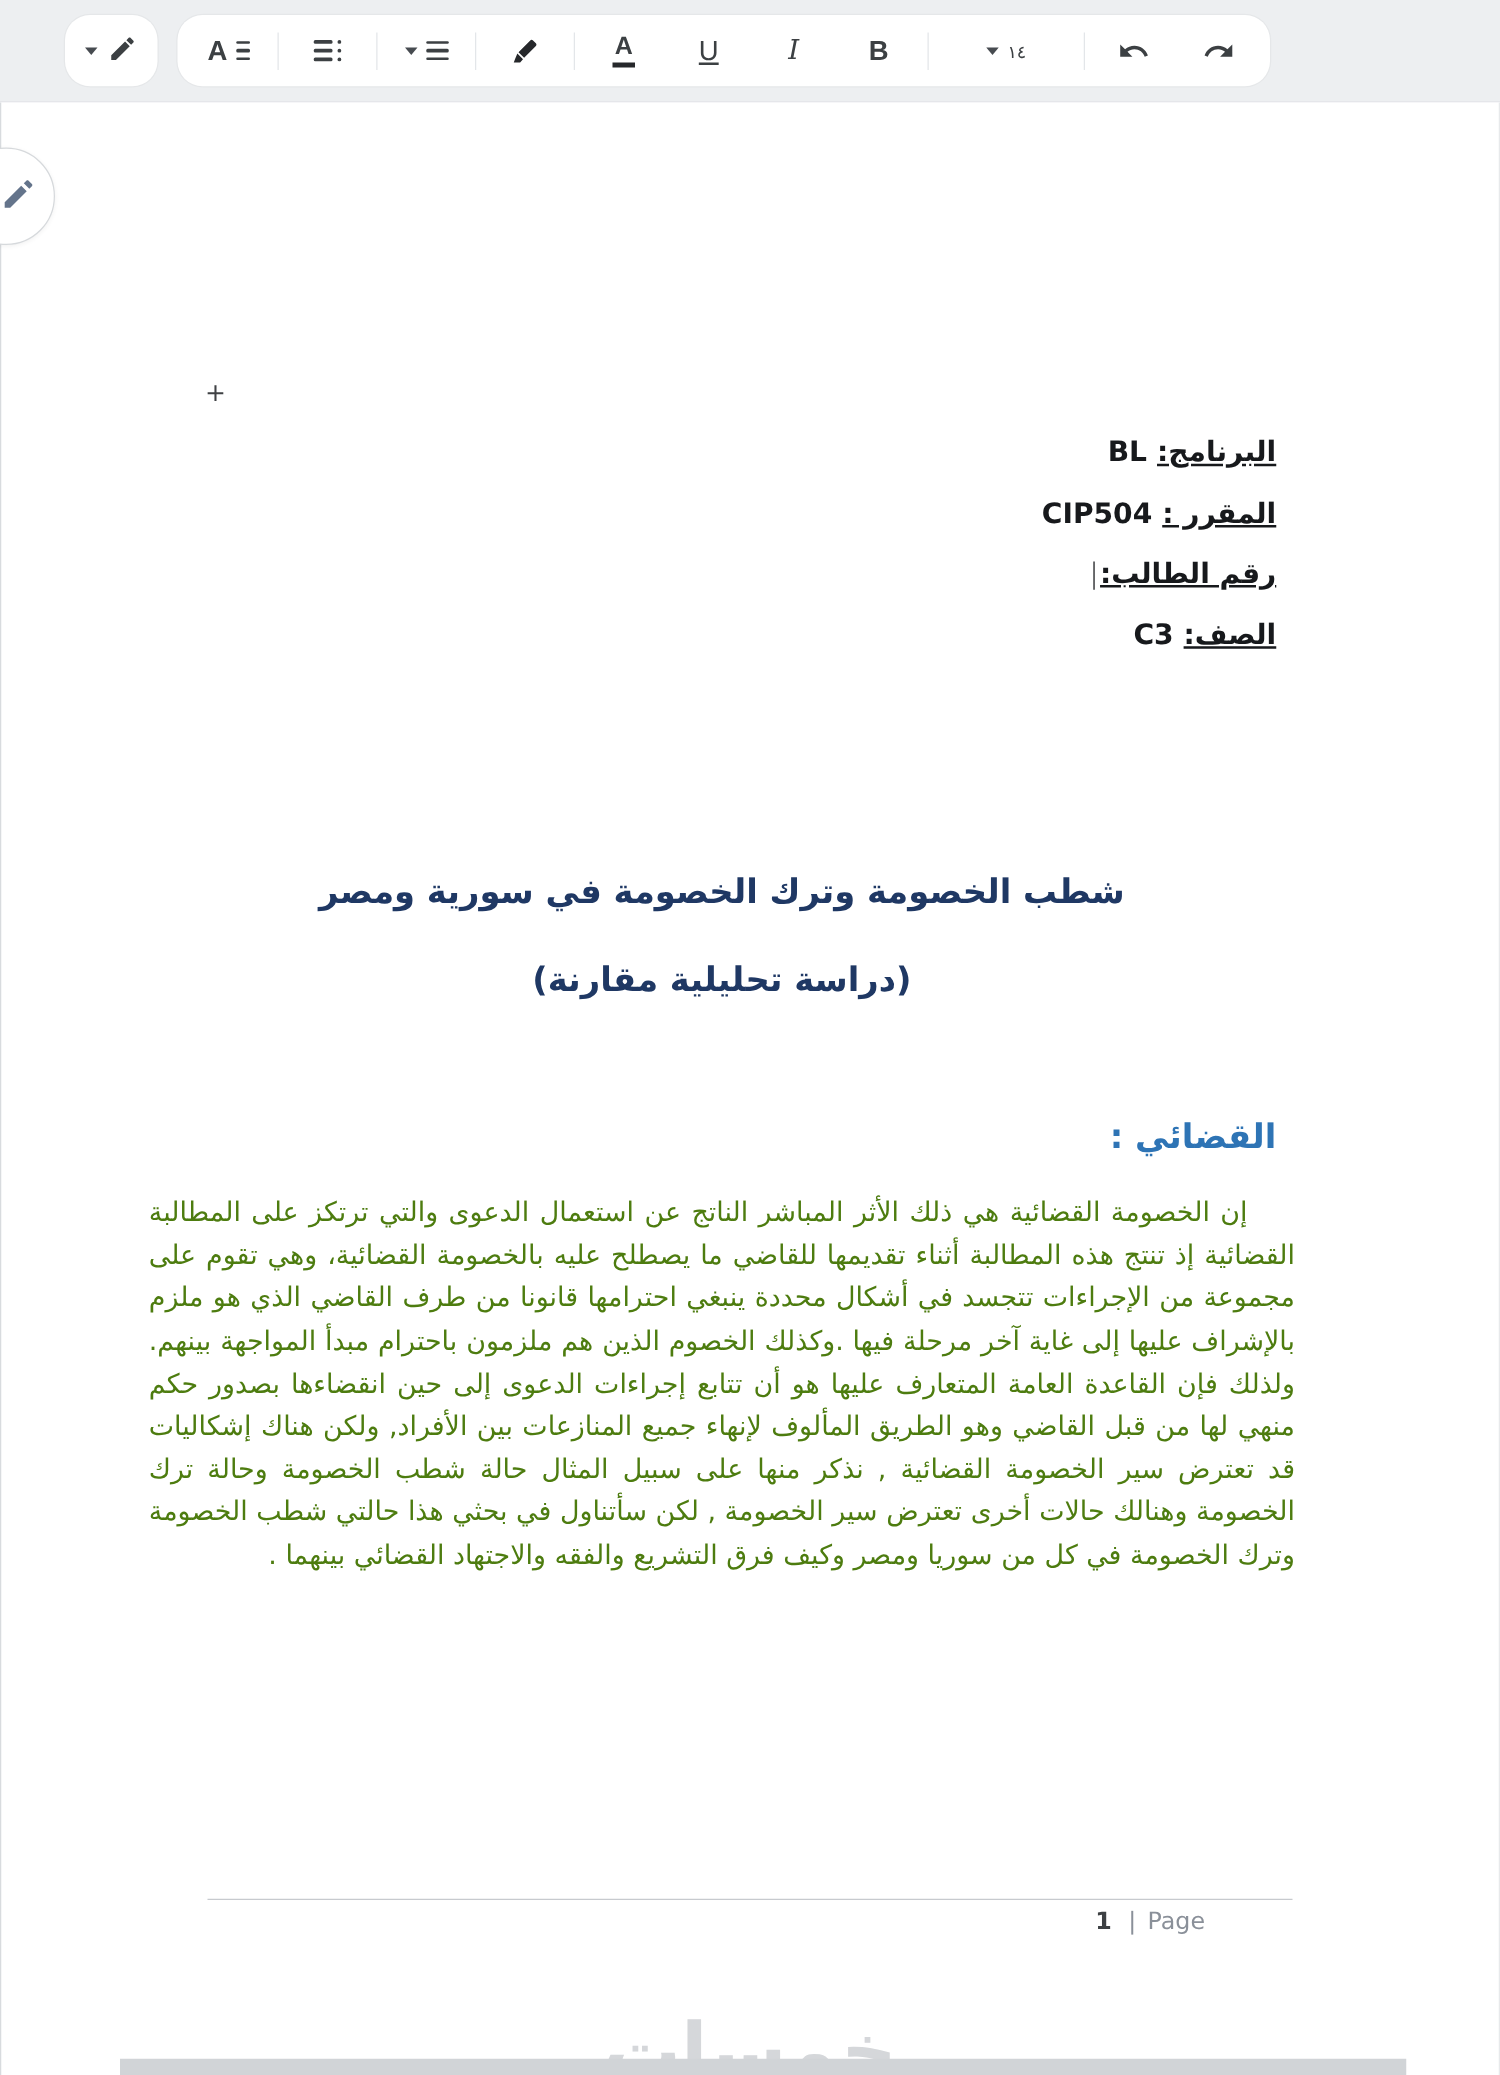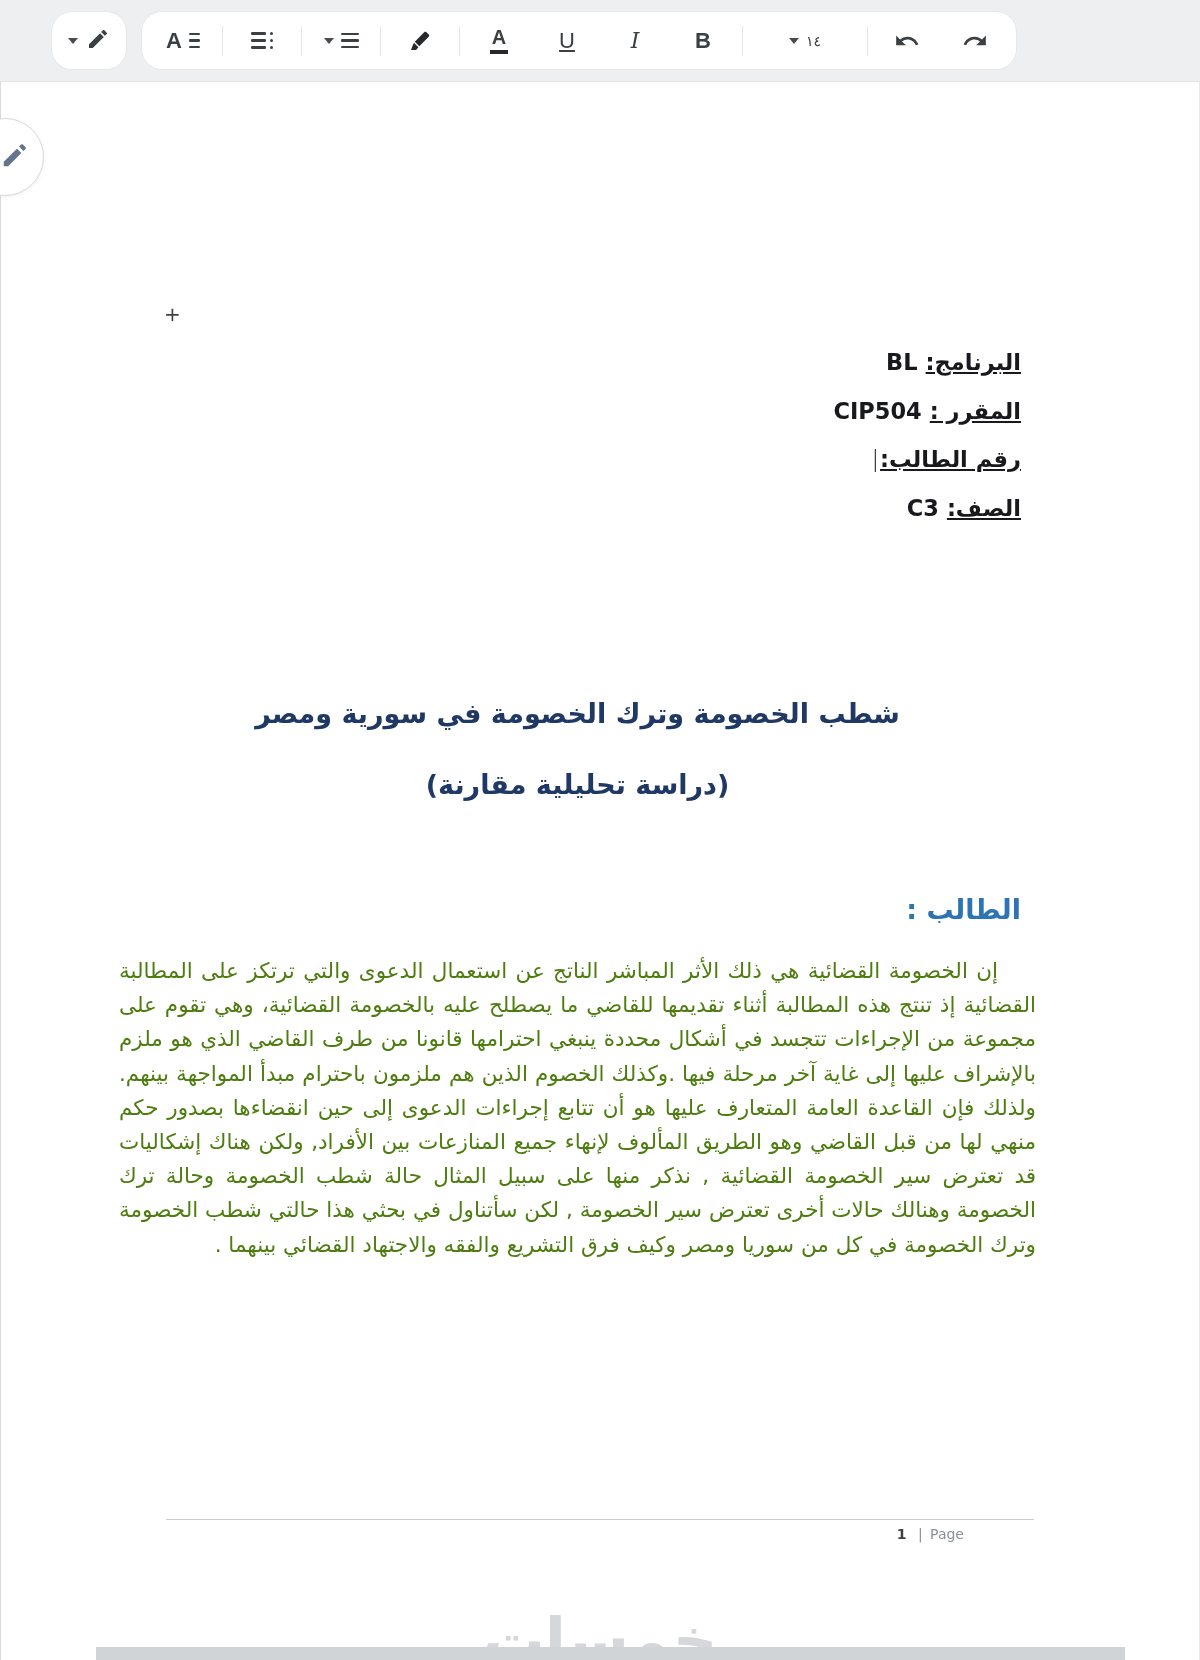--- a/index.html
+++ b/index.html
@@ -94,21 +94,21 @@
     font-size:21.5px; line-height:34.2px; color:#4d7c0f;
     text-indent:38px;
   }
 
   .footer-rule {
     position:absolute; top:1437px; left:165px; right:165px;
     border-top:1px solid #c7cace;
   }
   .footer-text {
     position:absolute; top:1444px; right:235px;
-    font-size:14px; direction:ltr;
+    font-size:19px; direction:ltr;
   }
   .footer-num { color:#3d4043; font-weight:700; }
   .footer-label { color:#8a9099; margin-left:7px; }
 
   .watermark {
     position:absolute; top:1522px; left:0; right:0;
     text-align:center; direction:rtl;
     font-size:62px; font-weight:700; color:#d5d7da; letter-spacing:1px;
   }
   .bottom-strip {
@@ -244,21 +244,21 @@
     <div class="hrow" dir="rtl">
       <span class="hlabel">الصف:</span><span class="hvalue">C3</span>
     </div>
   </div>
 
   <div class="doc-title">
     <div>شطب الخصومة وترك الخصومة في سورية ومصر</div>
     <div>(دراسة تحليلية مقارنة)</div>
   </div>
 
-  <div class="section-heading">الطالب :</div>
+  <div class="section-heading">القضائي :</div>
 
   <div class="doc-body">إن الخصومة القضائية هي ذلك الأثر المباشر الناتج عن استعمال الدعوى والتي ترتكز على المطالبة القضائية إذ تنتج هذه المطالبة أثناء تقديمها للقاضي ما يصطلح عليه بالخصومة القضائية، وهي تقوم على مجموعة من الإجراءات تتجسد في أشكال محددة ينبغي احترامها قانونا من طرف القاضي الذي هو ملزم بالإشراف عليها إلى غاية آخر مرحلة فيها .وكذلك الخصوم الذين هم ملزمون باحترام مبدأ المواجهة بينهم. ولذلك فإن القاعدة العامة المتعارف عليها هو أن تتابع إجراءات الدعوى إلى حين انقضاءها بصدور حكم منهي لها من قبل القاضي وهو الطريق المألوف لإنهاء جميع المنازعات بين الأفراد, ولكن هناك إشكاليات قد تعترض سير الخصومة القضائية , نذكر منها على سبيل المثال حالة شطب الخصومة وحالة ترك الخصومة وهنالك حالات أخرى تعترض سير الخصومة , لكن سأتناول في بحثي هذا حالتي شطب الخصومة وترك الخصومة في كل من سوريا ومصر وكيف فرق التشريع والفقه والاجتهاد القضائي بينهما .</div>
 
   <div class="footer-rule"></div>
   <div class="footer-text">
     <span class="footer-num">1</span>
     <span class="footer-label">|</span>
     <span class="footer-label" style="margin-left:3px;">Page</span>
   </div>
 

